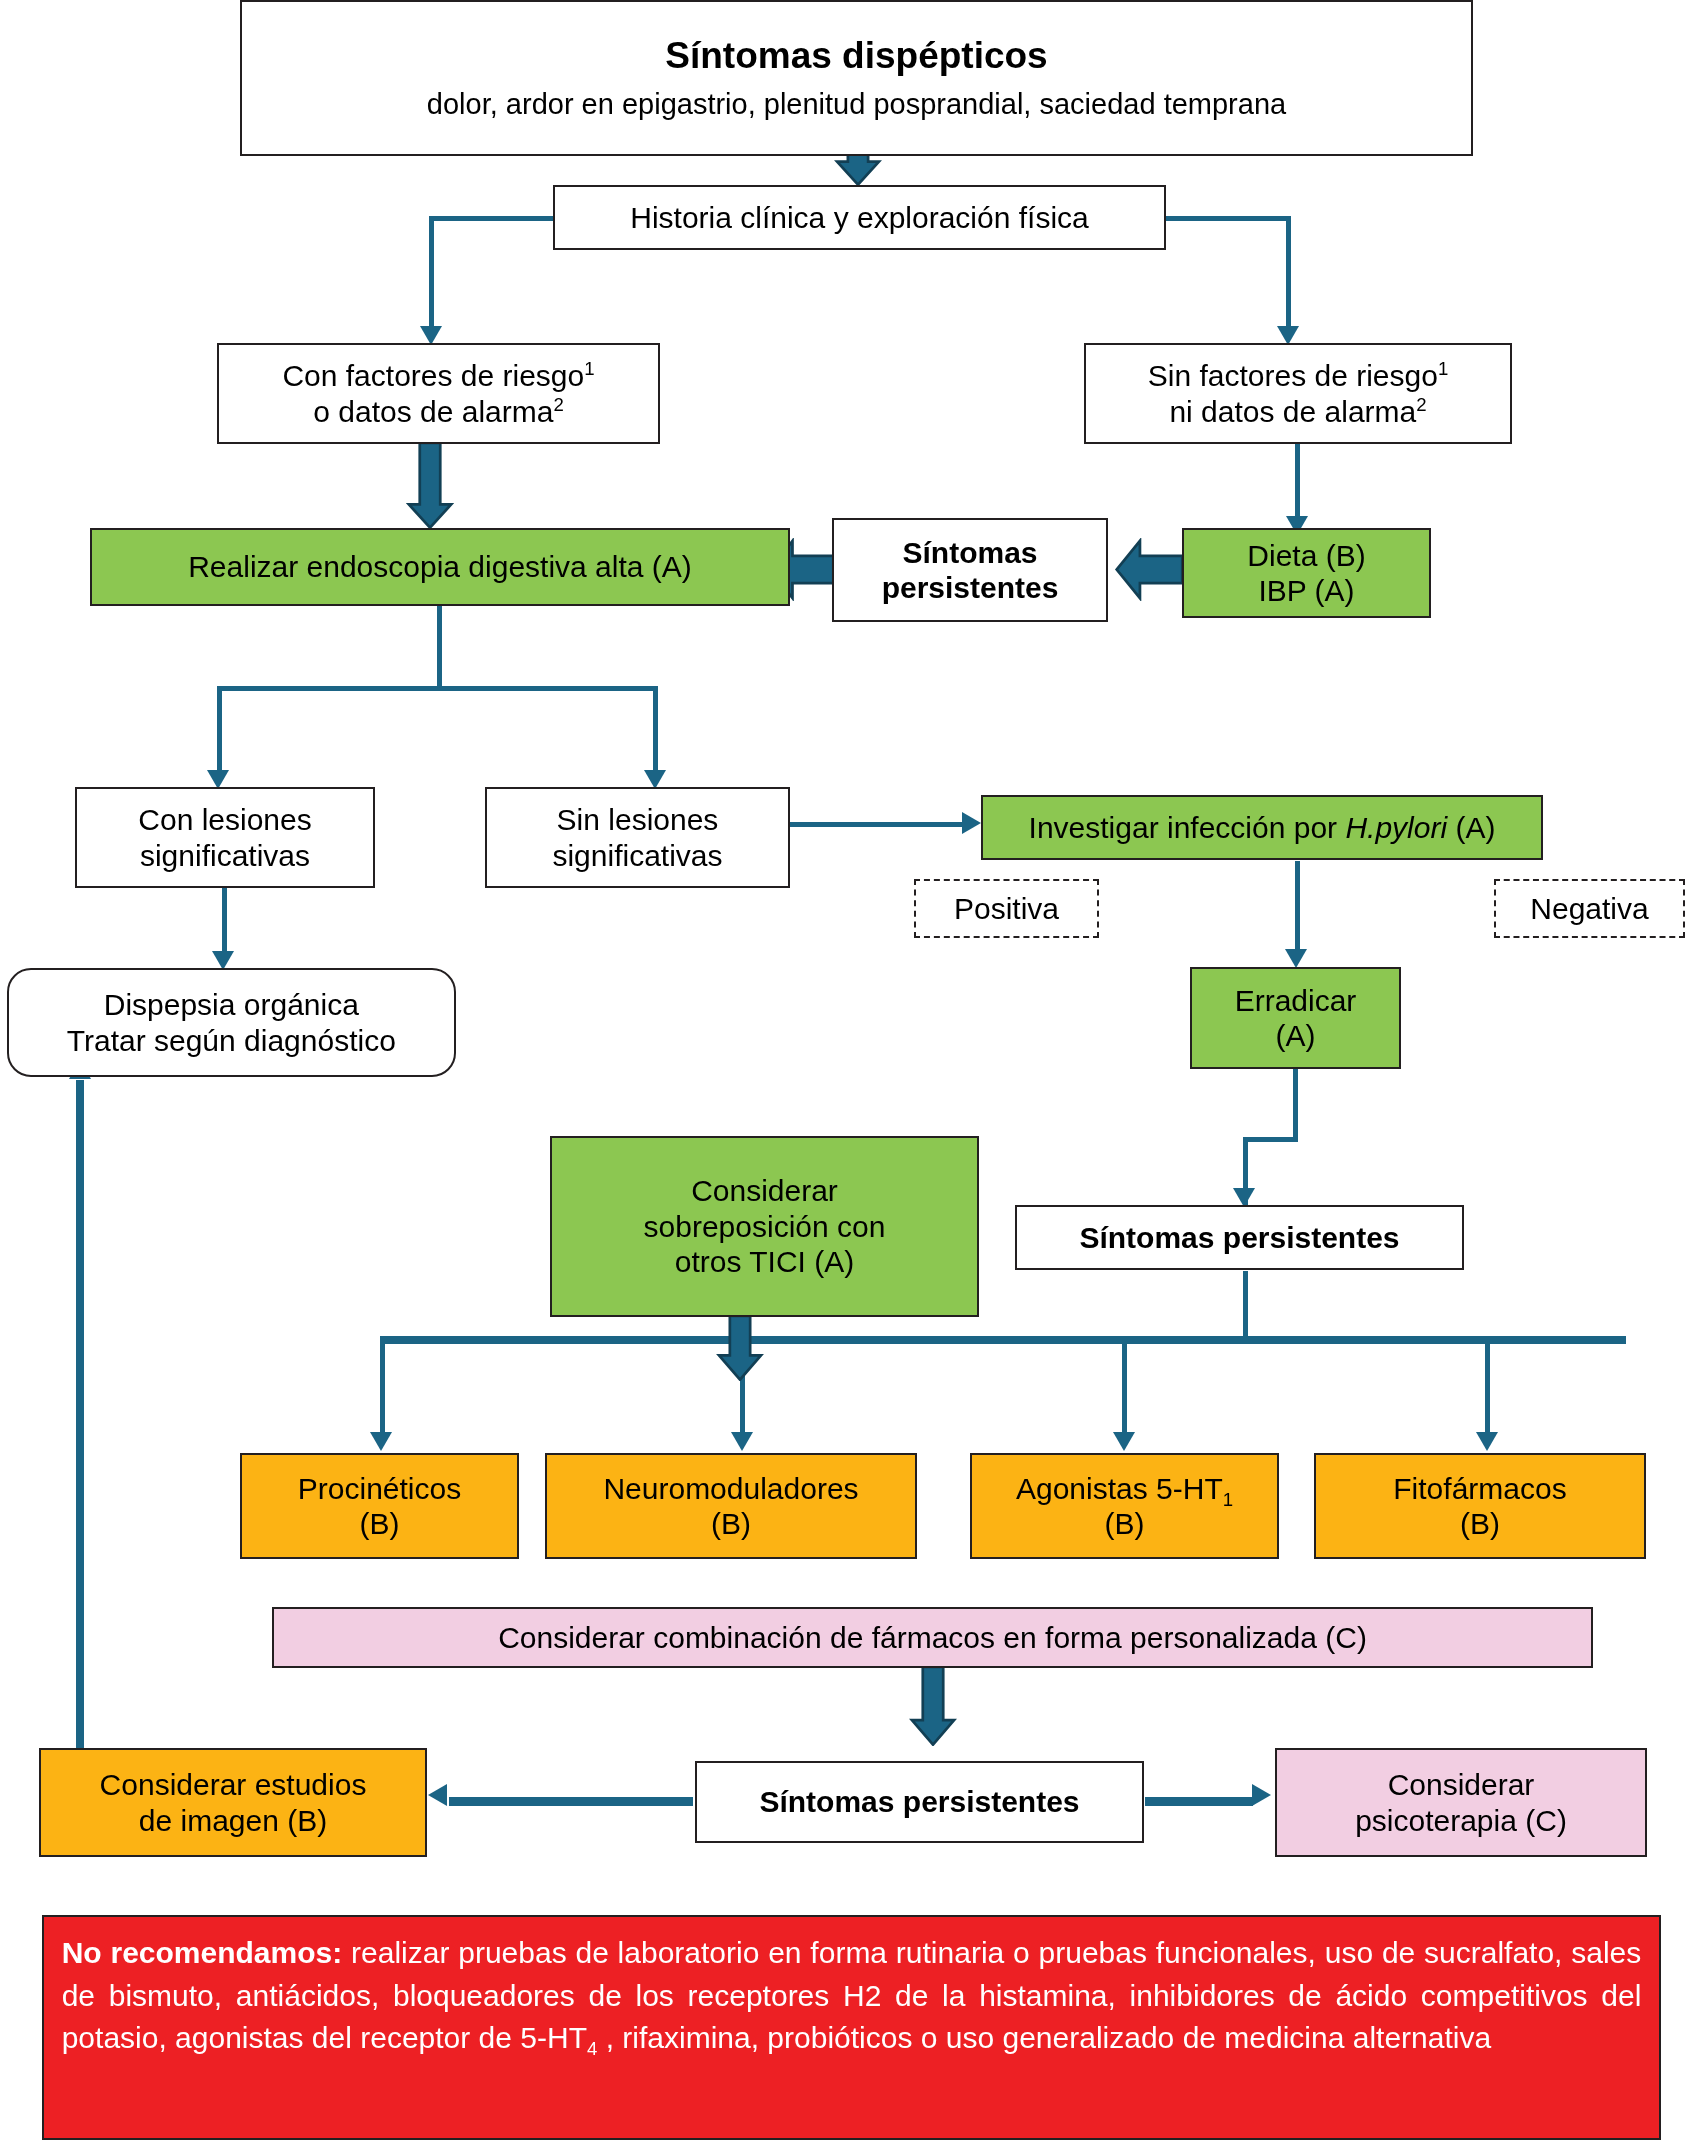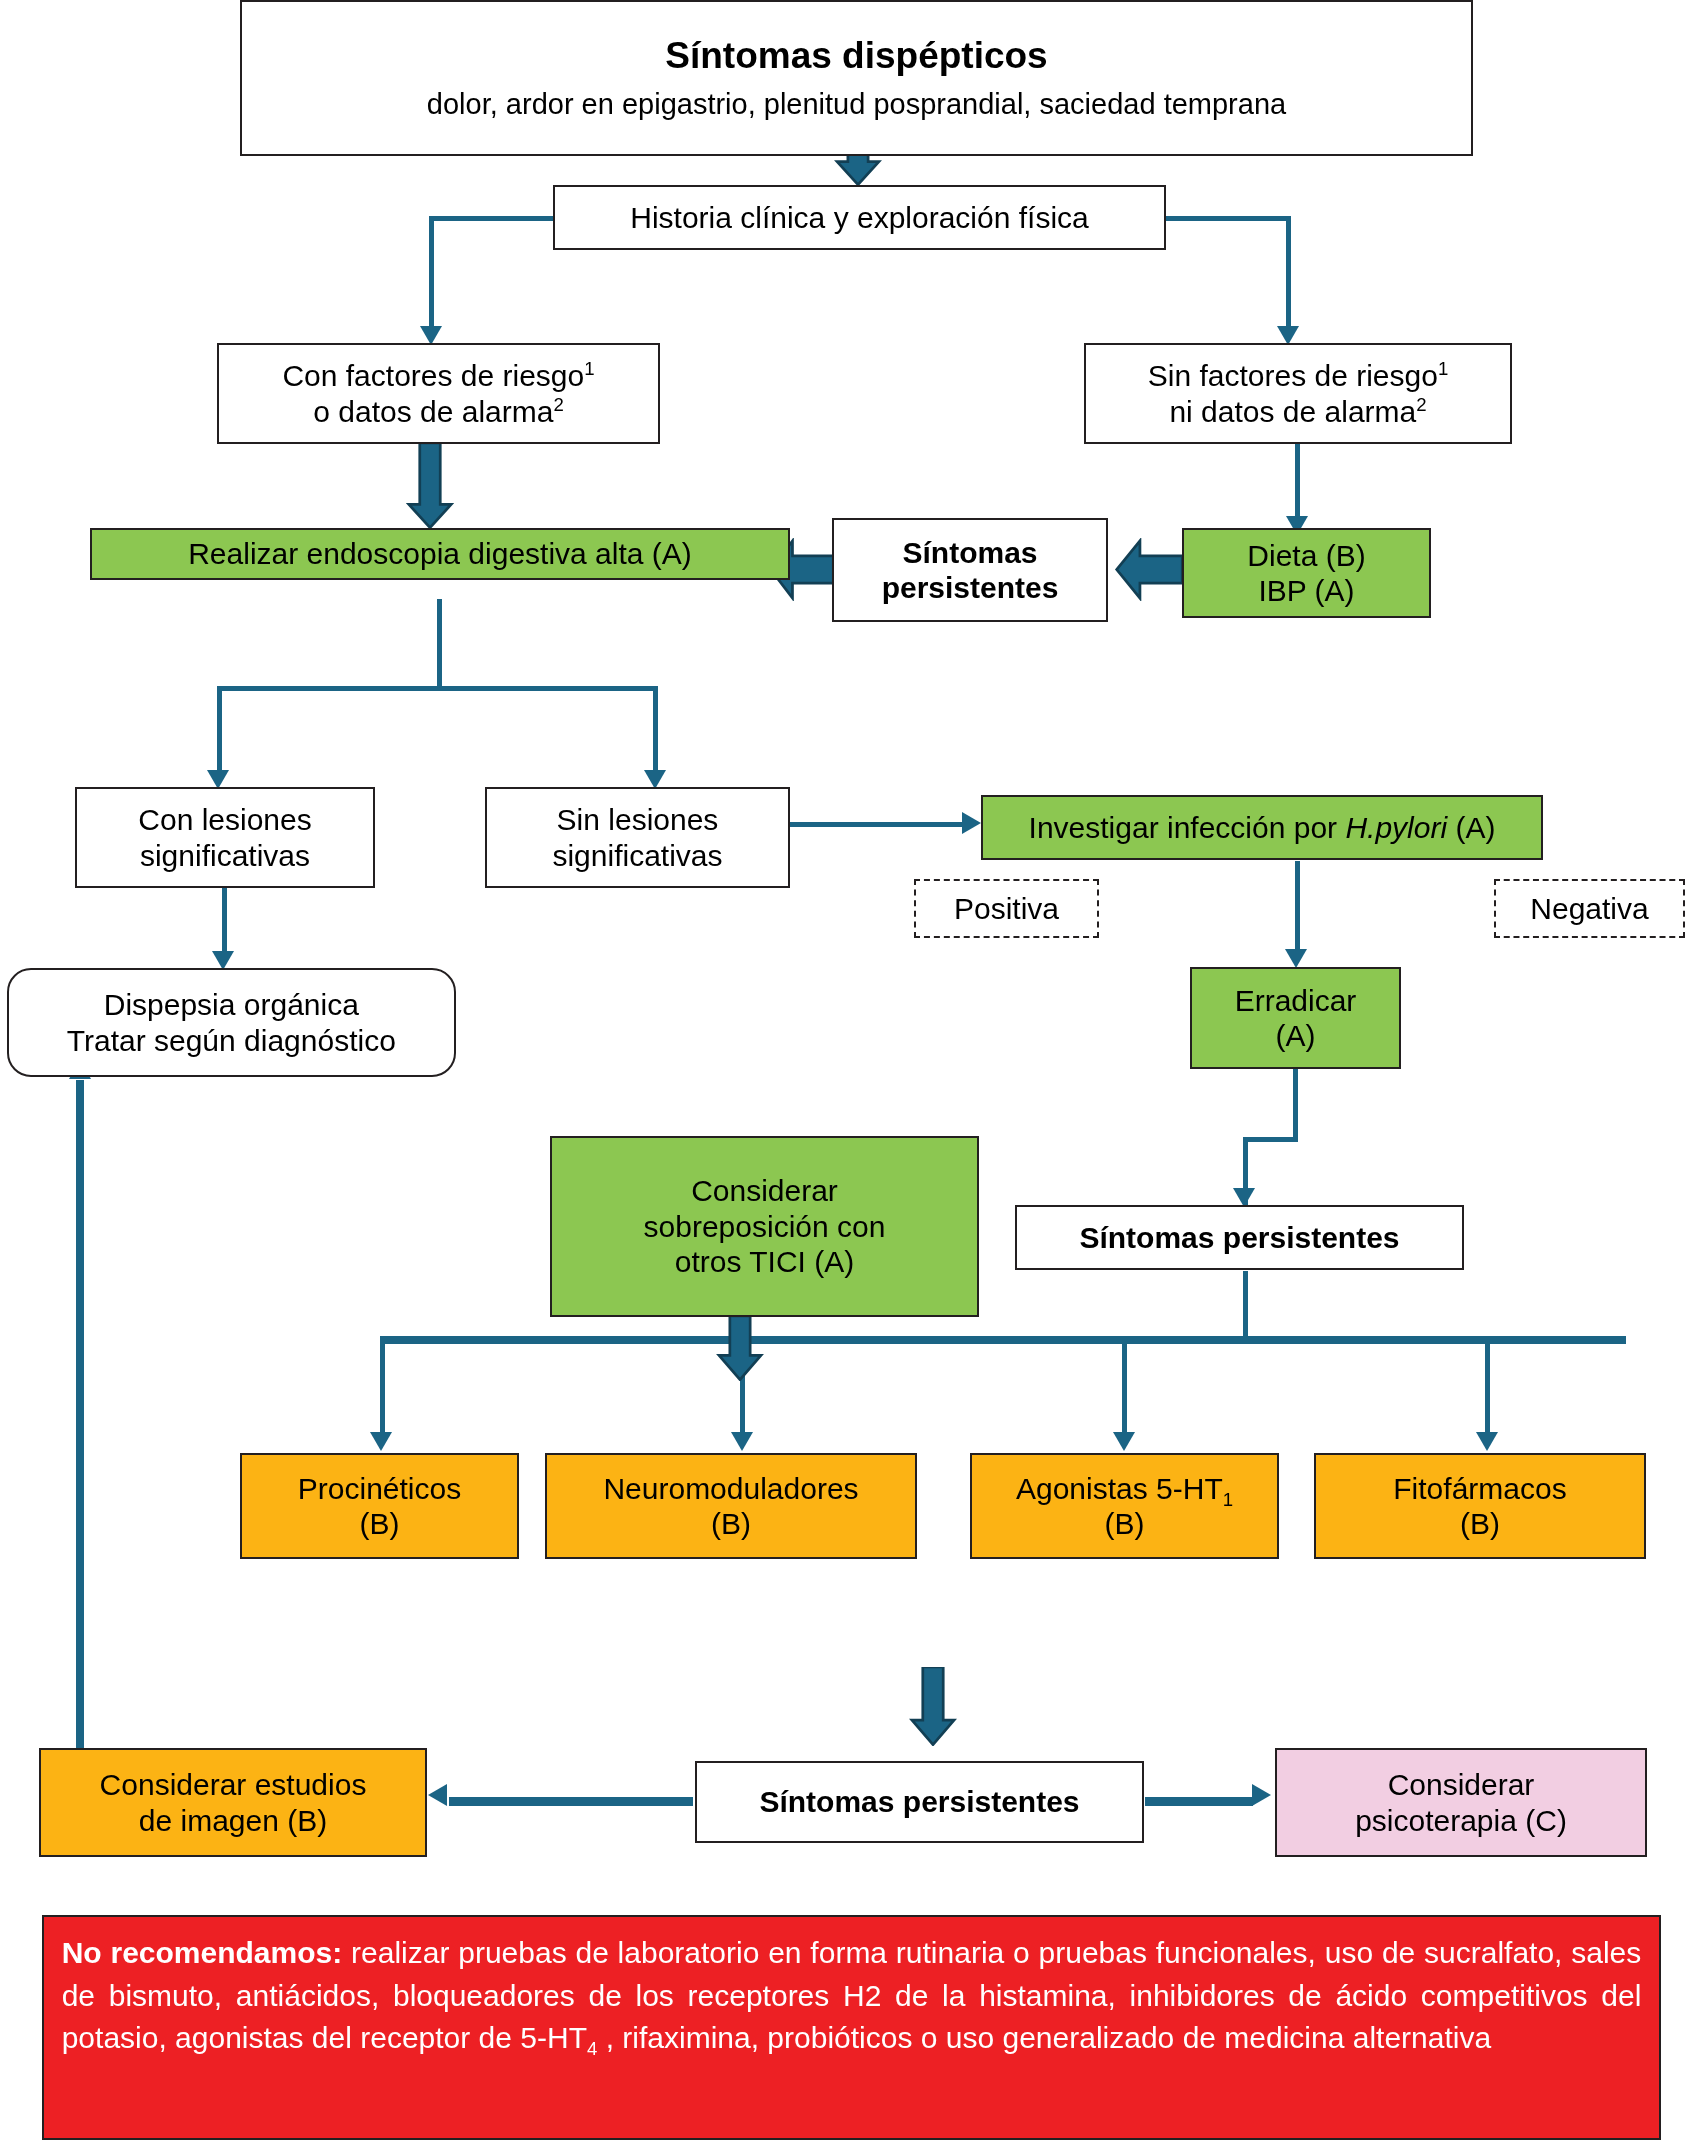--- a/index.html
+++ b/index.html
@@ -98,21 +98,21 @@
     </span>
   </div>
 
   <svg class="fat" style="left:406px;top:443px;" width="48" height="86" viewBox="0 0 70 126">
     <path d="M20 0 H50 V90 H66 L35 124 L4 90 H20 Z" fill="#1b6485" stroke="#123f54" stroke-width="4"></path>
   </svg>
 
   <div class="ln vl" style="left:1295px;top:444px;height:82px;"></div>
   <div class="ah down" style="left:1286px;top:516px;"></div>
 
-  <div class="node green" style="left:90px;top:528px;width:700px;height:52px;">
+  <div class="node green" style="left:90px;top:528px;width:700px;height:78px;">
     <span class="txt" style="font-size:30px;">Realizar endoscopia digestiva alta (A)</span>
   </div>
 
   <div class="node white" style="left:832px;top:518px;width:276px;height:104px;flex-direction:column;">
     <span class="txt bold" style="font-size:30px;">Síntomas</span>
     <span class="txt bold" style="font-size:30px;">persistentes</span>
   </div>
 
   <div class="node green" style="left:1182px;top:528px;width:249px;height:90px;flex-direction:column;">
     <span class="txt" style="font-size:30px;">Dieta (B)</span>
@@ -222,20 +222,23 @@
       <span>Agonistas 5-HT</span><sub>1</sub>
     </span>
     <span class="txt" style="font-size:30px;">(B)</span>
   </div>
 
   <div class="node orange" style="left:1314px;top:1453px;width:332px;height:106px;flex-direction:column;">
     <span class="txt" style="font-size:30px;">Fitofármacos</span>
     <span class="txt" style="font-size:30px;">(B)</span>
   </div>
 
+  <div class="node pink" style="left:272px;top:1607px;width:1321px;height:61px;">
+    <span class="txt" style="font-size:30px;">Considerar combinación de fármacos en forma personalizada (C)</span>
+  </div>
 
   <svg class="fat" style="left:909px;top:1667px;" width="48" height="79" viewBox="0 0 70 116">
     <path d="M20 0 H50 V78 H66 L35 114 L4 78 H20 Z" fill="#1b6485" stroke="#123f54" stroke-width="4"></path>
   </svg>
 
   <div class="node orange" style="left:39px;top:1748px;width:388px;height:109px;flex-direction:column;">
     <span class="txt" style="font-size:30px;">Considerar estudios</span>
     <span class="txt" style="font-size:30px;">de imagen (B)</span>
   </div>
 

